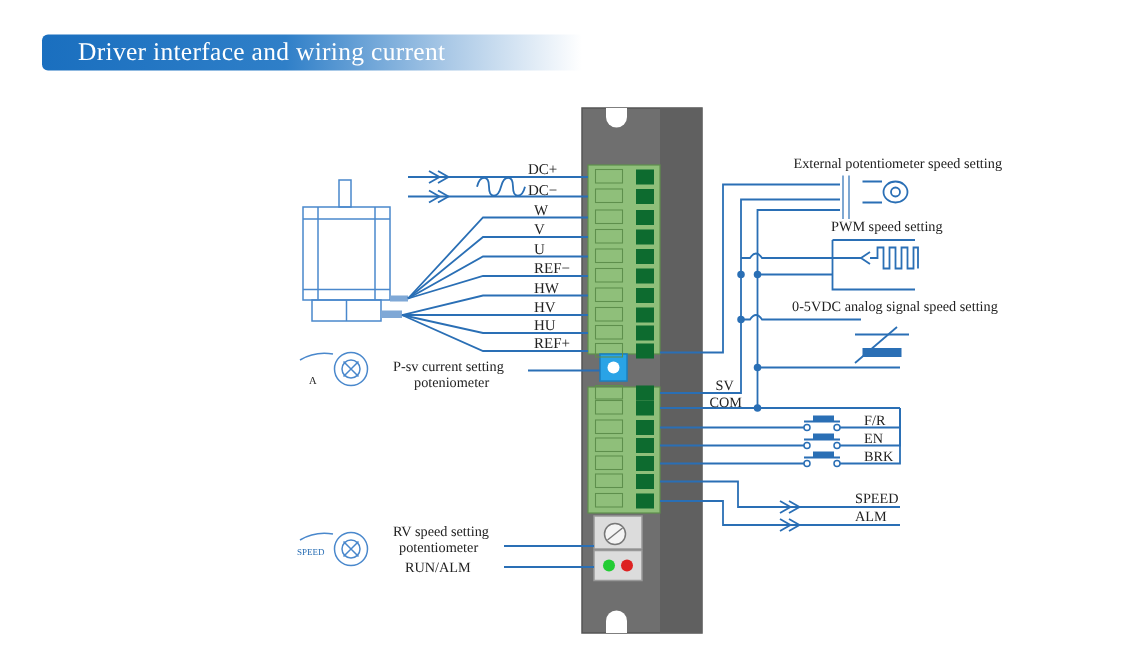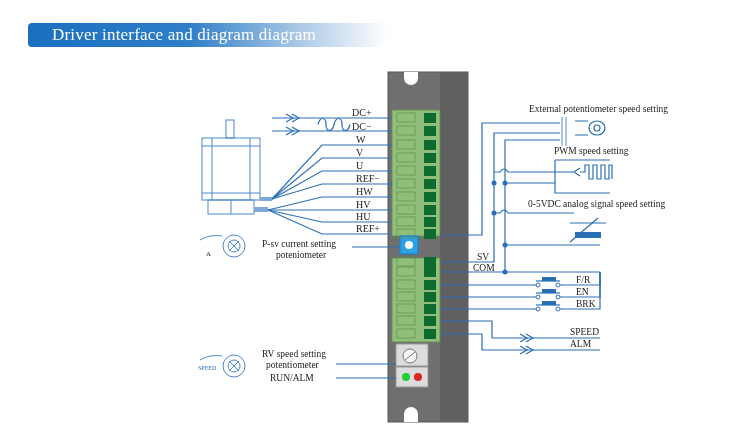--- a/index.html
+++ b/index.html
@@ -16,21 +16,21 @@
     svg#diagram { position: absolute; left: 0; top: 0; }
     .lbl { font-family: "Liberation Serif", serif; font-size: 10px; fill: #222; }
     .lbl-small { font-family: "Liberation Serif", serif; font-size: 9.5px; fill: #222; }
     .wire { stroke: #2a6fb5; stroke-width: 1.2; fill: none; }
     .outline { stroke: #4a88cc; stroke-width: 1; fill: none; }
   </style>
 </head>
 <body>
 
 <div class="banner"></div>
-<div class="banner-title">Driver interface and diagram diagram</div>
+<div class="banner-title">Driver interface and wiring current</div>
 
 <svg id="diagram" width="750" height="435" viewBox="0 0 750 435">
 
   <g>
     <rect x="388" y="72" width="80" height="350" fill="#6f6f6f" stroke="#555" stroke-width="1"></rect>
     <rect x="440" y="72" width="28" height="350" fill="#606060"></rect>
     <path d="M404 72 L404 78 A7 7 0 0 0 418 78 L418 72 Z" fill="#ffffff"></path>
     <path d="M404 422 L404 414 A7 7 0 0 1 418 414 L418 422 Z" fill="#ffffff"></path>
     <rect x="392" y="110" width="48" height="126" fill="#8fbf7a" stroke="#5e8f4c" stroke-width="0.8"></rect>
     <rect x="392" y="258" width="48" height="84" fill="#8fbf7a" stroke="#5e8f4c" stroke-width="0.8"></rect>

